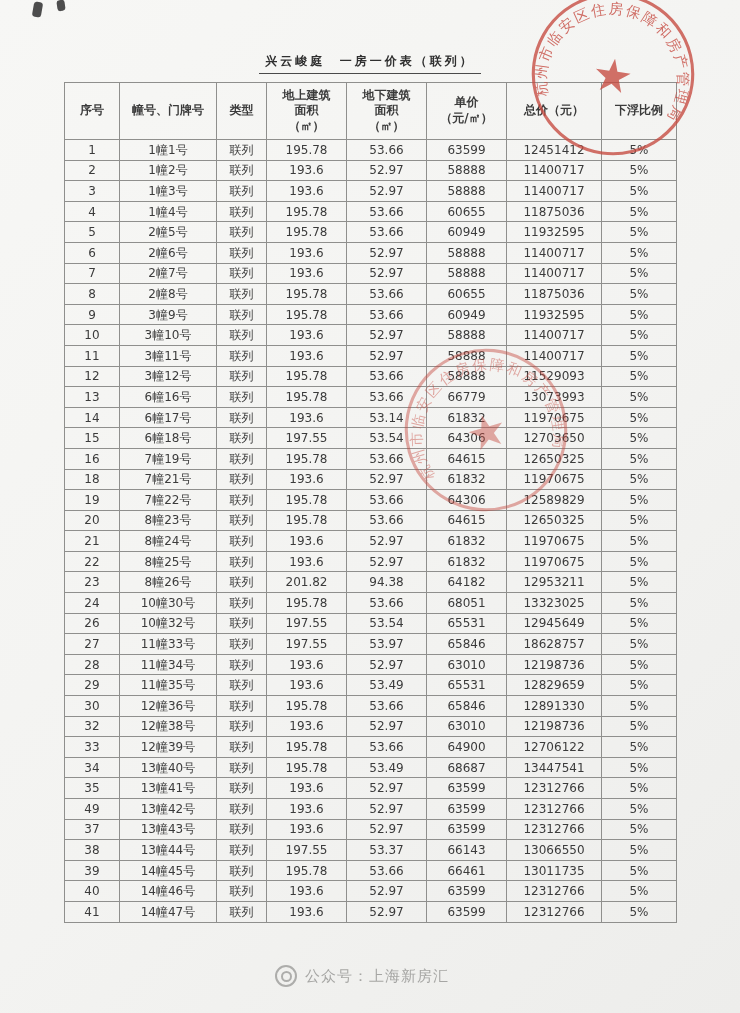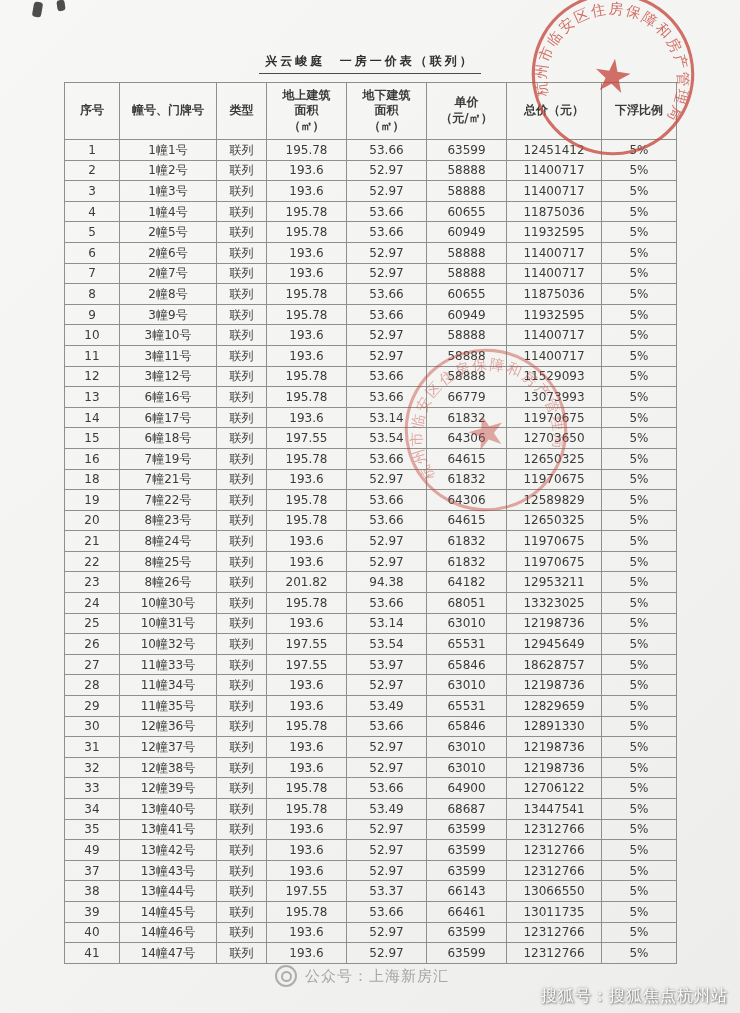--- a/index.html
+++ b/index.html
@@ -324,30 +324,20 @@
           <td>24</td>
           <td>10幢30号</td>
           <td>联列</td>
           <td>195.78</td>
           <td>53.66</td>
           <td>68051</td>
           <td>13323025</td>
           <td>5%</td>
         </tr>
         <tr>
-          <td>25</td>
-          <td>10幢31号</td>
-          <td>联列</td>
-          <td>193.6</td>
-          <td>53.14</td>
-          <td>63010</td>
-          <td>12198736</td>
-          <td>5%</td>
-        </tr>
-        <tr>
           <td>26</td>
           <td>10幢32号</td>
           <td>联列</td>
           <td>197.55</td>
           <td>53.54</td>
           <td>65531</td>
           <td>12945649</td>
           <td>5%</td>
         </tr>
         <tr>
@@ -381,30 +371,20 @@
           <td>5%</td>
         </tr>
         <tr>
           <td>30</td>
           <td>12幢36号</td>
           <td>联列</td>
           <td>195.78</td>
           <td>53.66</td>
           <td>65846</td>
           <td>12891330</td>
-          <td>5%</td>
-        </tr>
-        <tr>
-          <td>31</td>
-          <td>12幢37号</td>
-          <td>联列</td>
-          <td>193.6</td>
-          <td>52.97</td>
-          <td>63010</td>
-          <td>12198736</td>
           <td>5%</td>
         </tr>
         <tr>
           <td>32</td>
           <td>12幢38号</td>
           <td>联列</td>
           <td>193.6</td>
           <td>52.97</td>
           <td>63010</td>
           <td>12198736</td>
@@ -527,15 +507,14 @@
       </text>
       <text x="85" y="102" text-anchor="middle" font-size="44" fill="#c64a40">★</text>
     </svg>
   </div>
 
   <div class="footer-row">
     <span class="oa-icon"></span>
     <span>公众号：上海新房汇</span>
   </div>
 
-  <div class="watermark">搜狐号：搜狐焦点杭州站</div>
 
 </div>
 
 </body></html>

